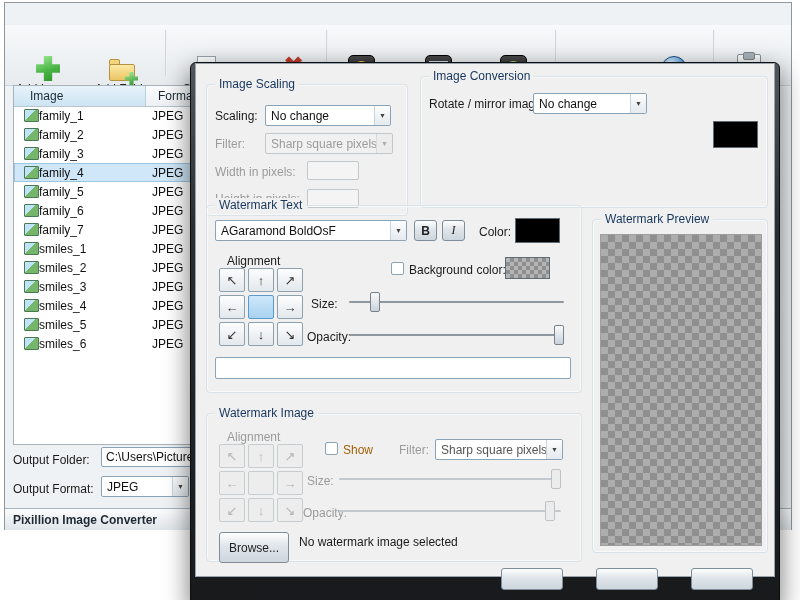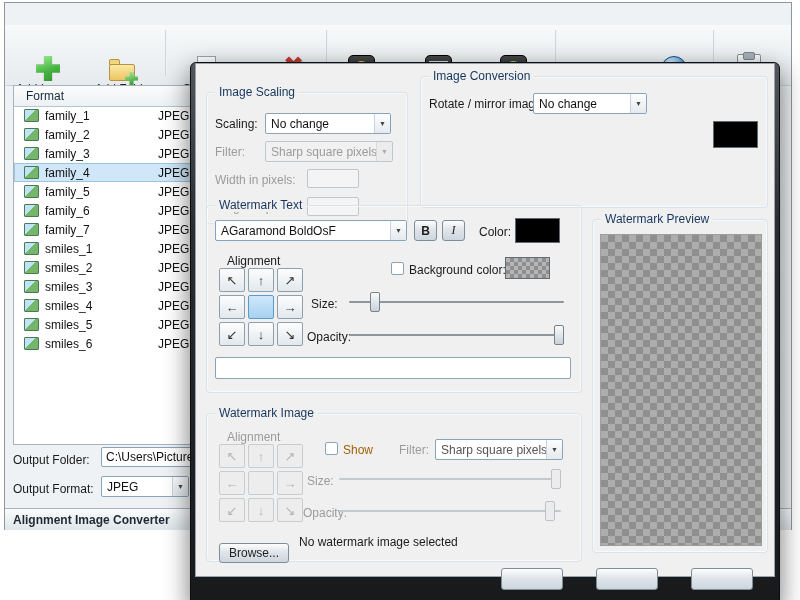--- a/index.html
+++ b/index.html
@@ -60,21 +60,21 @@
   .fheader{position:absolute;top:0;left:0;right:0;height:20px;display:flex;border-bottom:1px solid #b9c6cf}
   .fh1{width:132px;box-sizing:border-box;padding:3px 0 0 16px;font-size:12px;color:#1a2a36;
       background:linear-gradient(#e7f3fb,#cde4f3);border-right:1px solid #b9cfdd}
   .fh2{flex:1;padding:3px 0 0 12px;font-size:12px;color:#1a2a36;
       background:linear-gradient(#fbfcfd,#edf1f4)}
   .frows{position:absolute;top:20px;left:0;right:0;bottom:0;overflow:hidden}
   .frow{height:19px;display:flex;align-items:center;font-size:12px;color:#111}
   .frow.sel{background:#cfe7f8;outline:1px solid #9cc5e2;outline-offset:-1px}
   .ficon{width:13px;height:11px;margin-left:10px;border:1px solid #4a7a55;border-radius:1px;
       background:linear-gradient(135deg,#bfe3f7 0 45%,#76b66a 45%)}
-  .fname{margin-left:6px;width:100px}
+  .fname{width:100px}
   .fmt{margin-left:13px}
 
   
   .lbl{position:absolute;font-size:12px;color:#1a1a1a;white-space:nowrap}
   .lbl.dis{color:#9b9b9b}
   .field{position:absolute;background:#fff;border:1px solid #89a3b8;border-radius:2px;box-sizing:border-box;
       font-size:12px;padding:2px 4px;color:#111;white-space:nowrap;overflow:hidden}
   .field.dis{background:#f4f4f4;border-color:#c0c7cd}
   .dd{position:absolute;display:flex;align-items:stretch;background:#fff;border:1px solid #89a3b8;
       border-radius:2px;height:21px;box-sizing:border-box;overflow:hidden}
@@ -177,20 +177,21 @@
 
     <div class="tsep" style="left:708px"></div>
 
     <div class="clip" style="left:732px">
       <div class="cliptop"></div>
     </div>
   </div>
 
   <div class="flist">
     <div class="fheader">
+      <div class="fh1">Image</div>
       <div class="fh2">Format</div>
     </div>
     <div class="frows" id="frows">
         <div class="frow">
           <span class="ficon"></span>
           <span class="fname">family_1</span>
           <span class="fmt">JPEG</span>
         </div>
         <div class="frow">
           <span class="ficon"></span>
@@ -258,28 +259,28 @@
   <span class="lbl" style="left:8px;top:450px">Output Folder:</span>
   <div class="field" style="left:96px;top:444px;width:260px;height:20px">C:\Users\Picture</div>
 
   <span class="lbl" style="left:8px;top:479px">Output Format:</span>
   <div class="dd" style="left:96px;top:473px;width:88px">
     <span class="dd-txt">JPEG</span>
     <span class="dd-ar">▼</span>
   </div>
 
   <div class="statusbar">
-    <span>Alignment Image Converter</span>
+    <span>Pixillion Image Converter</span>
   </div>
 </div>
 
 <div class="dialog">
   <div class="client">
 
-    <div class="group" style="left:10px;top:28px;width:200px;height:130px">
+    <div class="group" style="left:10px;top:20px;width:200px;height:130px">
       <span class="gtitle">Image Scaling</span>
       <span class="lbl" style="left:8px;top:24px">Scaling:</span>
       <div class="dd" style="left:58px;top:20px;width:126px">
         <span class="dd-txt">No change</span>
         <span class="dd-ar">▼</span>
       </div>
       <span class="lbl dis" style="left:8px;top:52px">Filter:</span>
       <div class="dd dis" style="left:58px;top:48px;width:128px">
         <span class="dd-txt">Sharp square pixels</span>
         <span class="dd-ar">▼</span>
@@ -374,21 +375,21 @@
       <div class="slider dis" style="left:132px;top:55px;width:222px">
         <div class="track"></div>
         <div class="thumb" style="left: 100%; margin-left: -10px;"></div>
       </div>
       <span class="lbl dis" style="left:96px;top:92px">Opacity:</span>
       <div class="slider dis" style="left:132px;top:87px;width:222px">
         <div class="track"></div>
         <div class="thumb" style="left: 97%; margin-left: -9.7px;"></div>
       </div>
 
-      <div class="btn" style="left:12px;top:129px;width:70px;height:20px">Browse...</div>
+      <div class="btn" style="left:12px;top:118px;width:70px;height:31px">Browse...</div>
       <span class="lbl" style="left:92px;top:121px">No watermark image selected</span>
     </div>
 
     <div class="btn" style="left:305px;top:504px;width:62px;height:22px"></div>
     <div class="btn" style="left:400px;top:504px;width:62px;height:22px"></div>
     <div class="btn" style="left:495px;top:504px;width:62px;height:22px"></div>
   </div>
 </div>
 
 </body></html>

